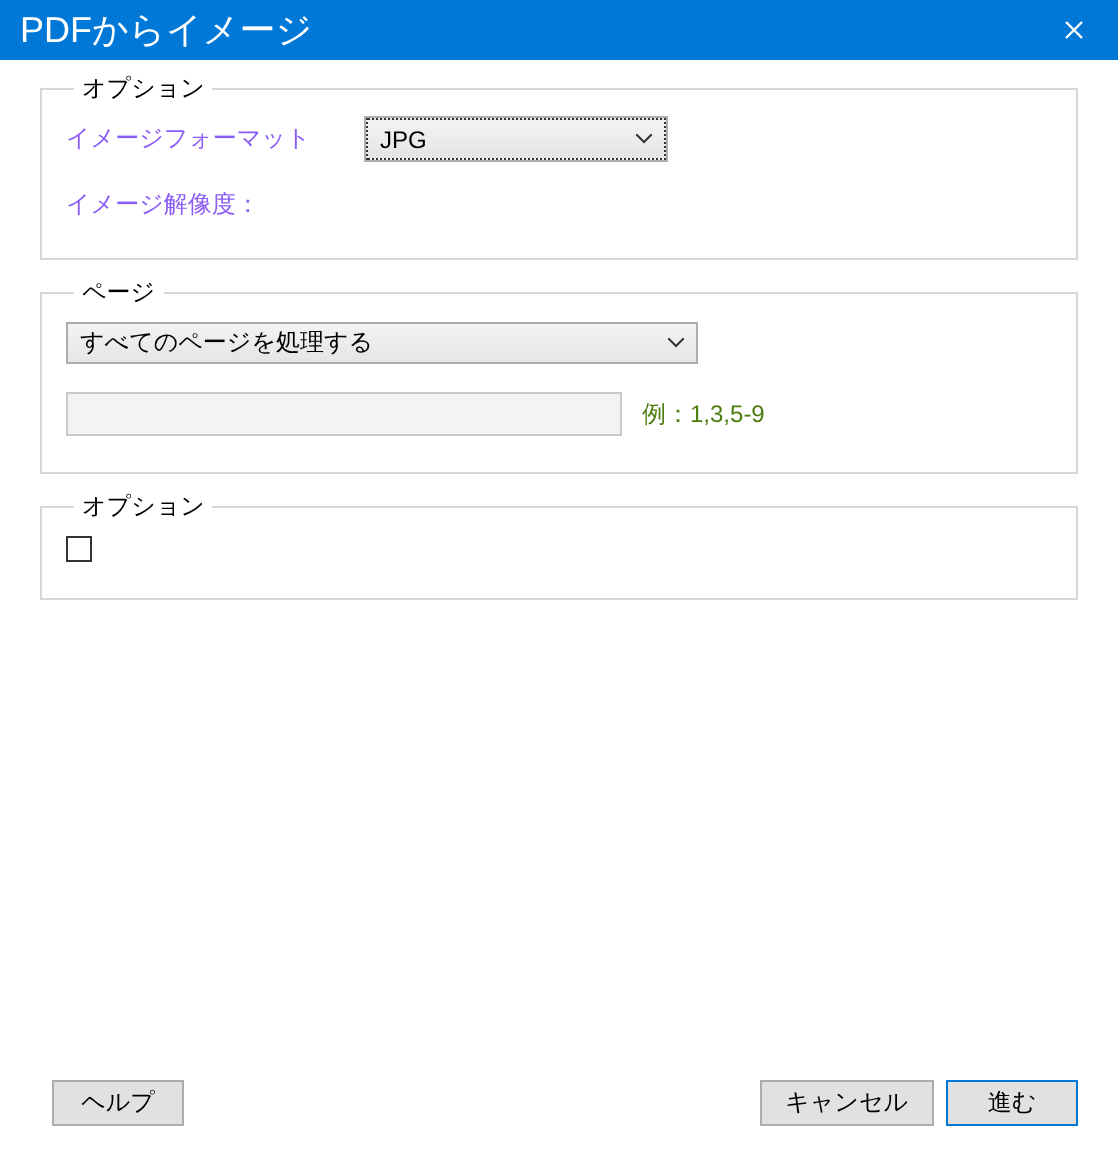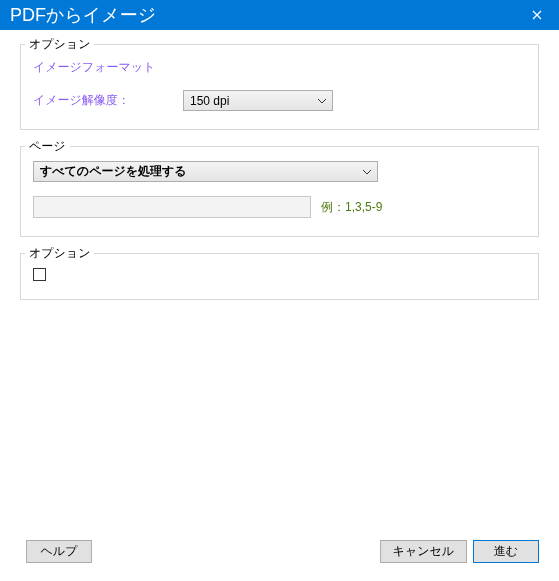--- a/index.html
+++ b/index.html
@@ -50,21 +50,21 @@
   }
   .groupbox {
     border: 1px solid #d7d7d7;
     margin-bottom: 16px;
     padding: 14px 12px 18px 12px;
     position: relative;
   }
   .groupbox-label {
     position: absolute;
     top: -9px;
-    left: 4px;
+    left: 16px;
     background: #fff;
     padding: 0 4px;
     color: #000;
   }
   .row {
     display: flex;
     align-items: center;
     margin-bottom: 14px;
   }
   .row:last-child { margin-bottom: 0; }
@@ -86,21 +86,21 @@
     border: 1px dotted #333;
     outline: 1px solid #adadad;
   }
   .combo-text { flex: 1; }
   .combo-chev {
     width: 16px;
     text-align: center;
     font-size: 10px;
     color: #333;
   }
-  .combo.full { width: 345px; font-weight: bold; }
+  .combo.full { width: 316px; }
   .textbox {
     width: 278px;
     height: 22px;
     border: 1px solid #c8c8c8;
     background: #f3f3f3;
     margin-right: 10px;
   }
   .hint {
     color: #4d7c0f;
   }
@@ -152,32 +152,32 @@
     </div>
   </div>
 
   <div class="content">
 
     <div class="groupbox">
       <span class="groupbox-label">オプション</span>
 
       <div class="row">
         <span class="field-label">イメージフォーマット</span>
-      </div>
-
-      <div class="row">
-        <span class="field-label">イメージ解像度：</span>
-        <div class="combo">
-          <span class="combo-text">150 dpi</span>
+        <div class="combo combo1">
+          <span class="combo-text">JPG</span>
           <span class="combo-chev">
             <svg width="8" height="5" viewBox="0 0 8 5">
                 <path d="M0 0 L4 4 L8 0" fill="none" stroke="#333" stroke-width="1"></path>
               </svg>
           </span>
         </div>
+      </div>
+
+      <div class="row">
+        <span class="field-label">イメージ解像度：</span>
       </div>
     </div>
 
     <div class="groupbox">
       <span class="groupbox-label">ページ</span>
 
       <div class="row">
         <div class="combo full">
           <span class="combo-text">すべてのページを処理する</span>
           <span class="combo-chev">

